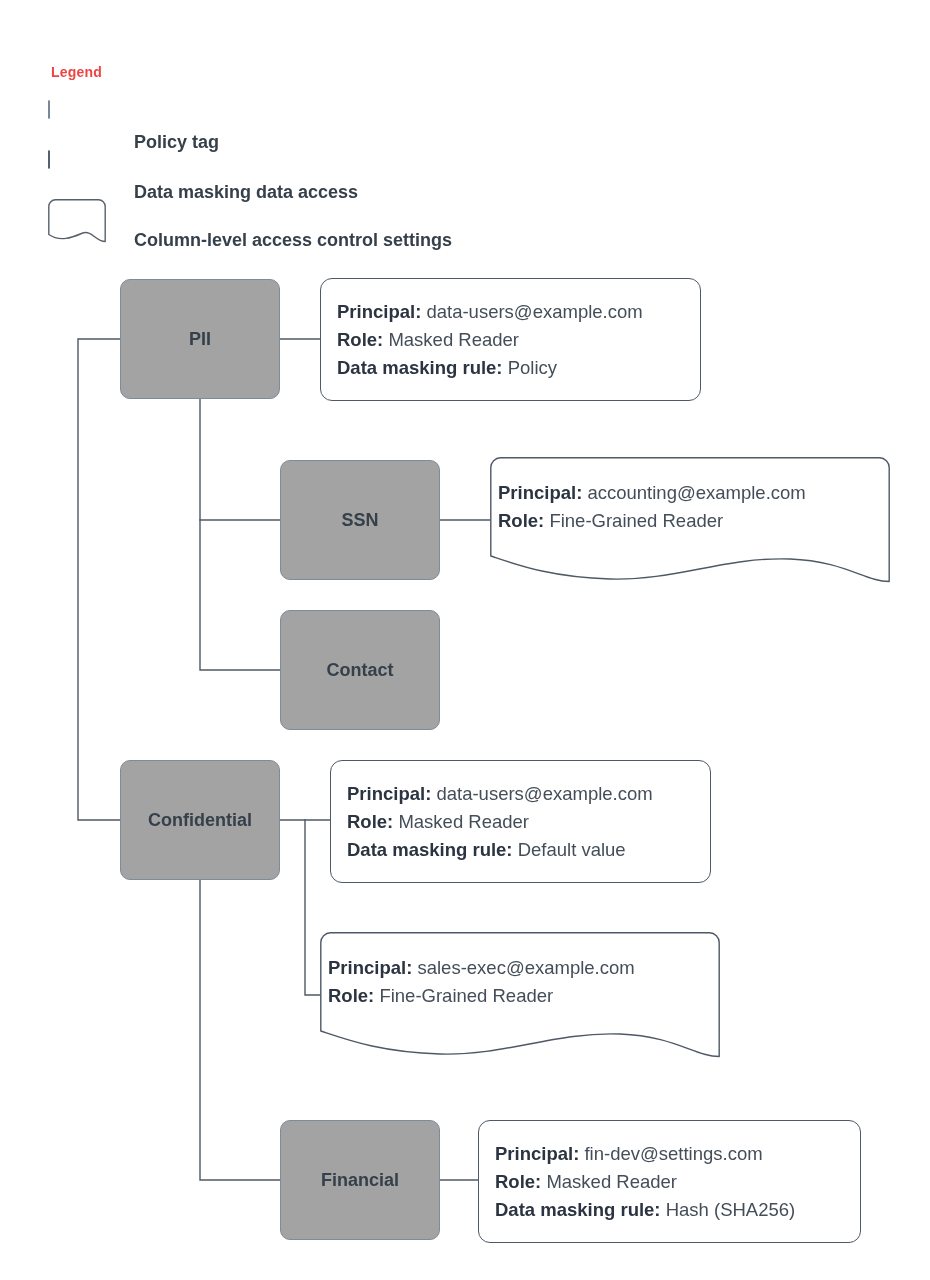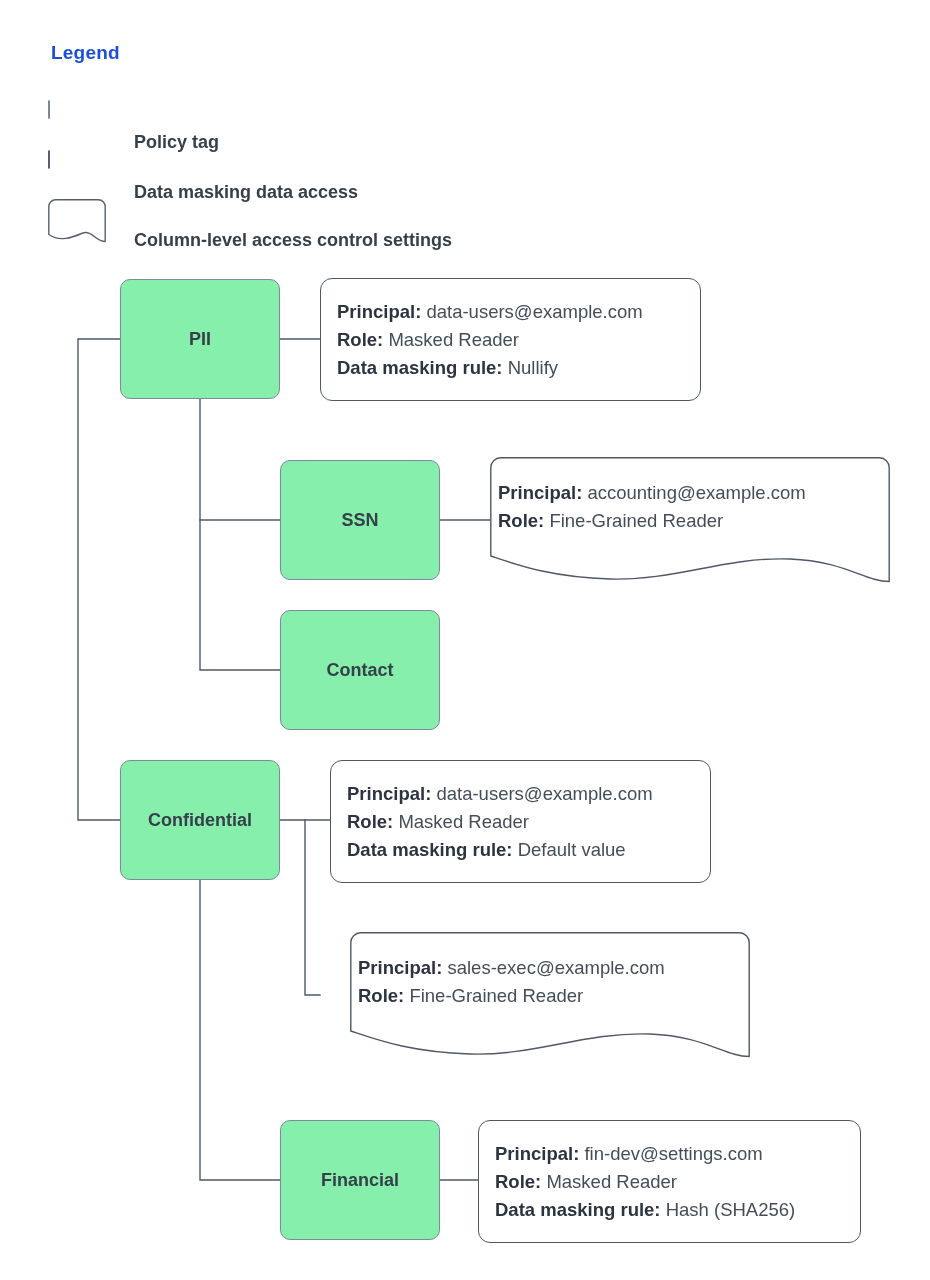--- a/index.html
+++ b/index.html
@@ -29,25 +29,25 @@
     left: 0; top: 0;
     width: 930px;
     height: 1280px;
     pointer-events: none;
   }
 
   
   .legend-title {
     position: absolute;
     left: 51px;
-    top: 42px;
-    font-size: 19px;
+    top: 64px;
+    font-size: 14px;
     font-weight: bold;
     letter-spacing: .2px;
-    color: #1d4ed8;
+    color: #ef4444;
   }
   .legend-row {
     position: absolute;
     left: 48px;
     height: 44px;
     display: flex;
     align-items: center;
   }
   .legend-row .swatch {
     width: 58px;
@@ -82,21 +82,21 @@
   .swatch-wave {
     width: 58px;
     height: 44px;
     display: block;
   }
 
   
   .tag-node {
     position: absolute;
     box-sizing: border-box;
-    background: #86efac;
+    background: #a3a3a3;
     border: 1.3px solid #7e8b9a;
     border-radius: 10px;
     display: flex;
     align-items: center;
     justify-content: center;
     font-size: 18px;
     font-weight: bold;
     color: #36404a;
   }
 
@@ -220,21 +220,21 @@
       <div class="pline">
         <b>Principal:</b>
         <span>data-users@example.com</span>
       </div>
       <div class="pline">
         <b>Role:</b>
         <span>Masked Reader</span>
       </div>
       <div class="pline">
         <b>Data masking rule:</b>
-        <span>Nullify</span>
+        <span>Policy</span>
       </div>
     </div>
   </div>
 
   <div class="policy-card" style="left:330px; top:760px; width:381px; height:123px;">
     <div class="lines">
       <div class="pline">
         <b>Principal:</b>
         <span>data-users@example.com</span>
       </div>
@@ -276,21 +276,21 @@
         <b>Principal:</b>
         <span>accounting@example.com</span>
       </div>
       <div class="pline">
         <b>Role:</b>
         <span>Fine-Grained Reader</span>
       </div>
     </div>
   </div>
 
-  <div class="wave-card" style="left:320px; top:932px; width:452px; height:126px;margin-left:30px;">
+  <div class="wave-card" style="left:320px; top:932px; width:452px; height:126px;">
     <svg width="400" height="126" viewBox="0 0 400 126" xmlns="http://www.w3.org/2000/svg">
       <path d="M0.8,10.5 A9.7,9.7 0 0 1 10.5,0.8 L389.5,0.8 A9.7,9.7 0 0 1 399.2,10.5 L399.2,124.5
                C375,124.5 355,104 300,102 C235,99.6 185,124 120,122 C60,120 28,108 0.8,99 Z" fill="#ffffff" stroke="#4e5866" stroke-width="1.4" stroke-linejoin="round"></path>
     </svg>
     <div class="lines" style="top:22px;">
       <div class="pline">
         <b>Principal:</b>
         <span>sales-exec@example.com</span>
       </div>
       <div class="pline">

